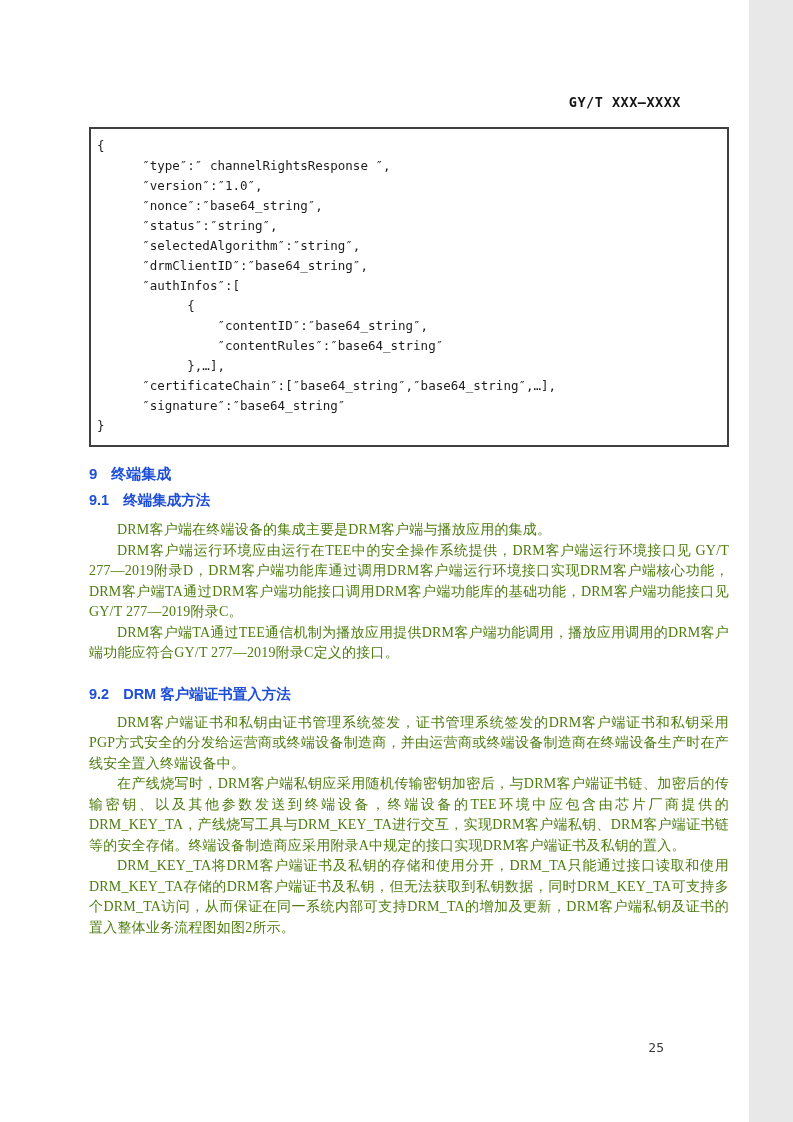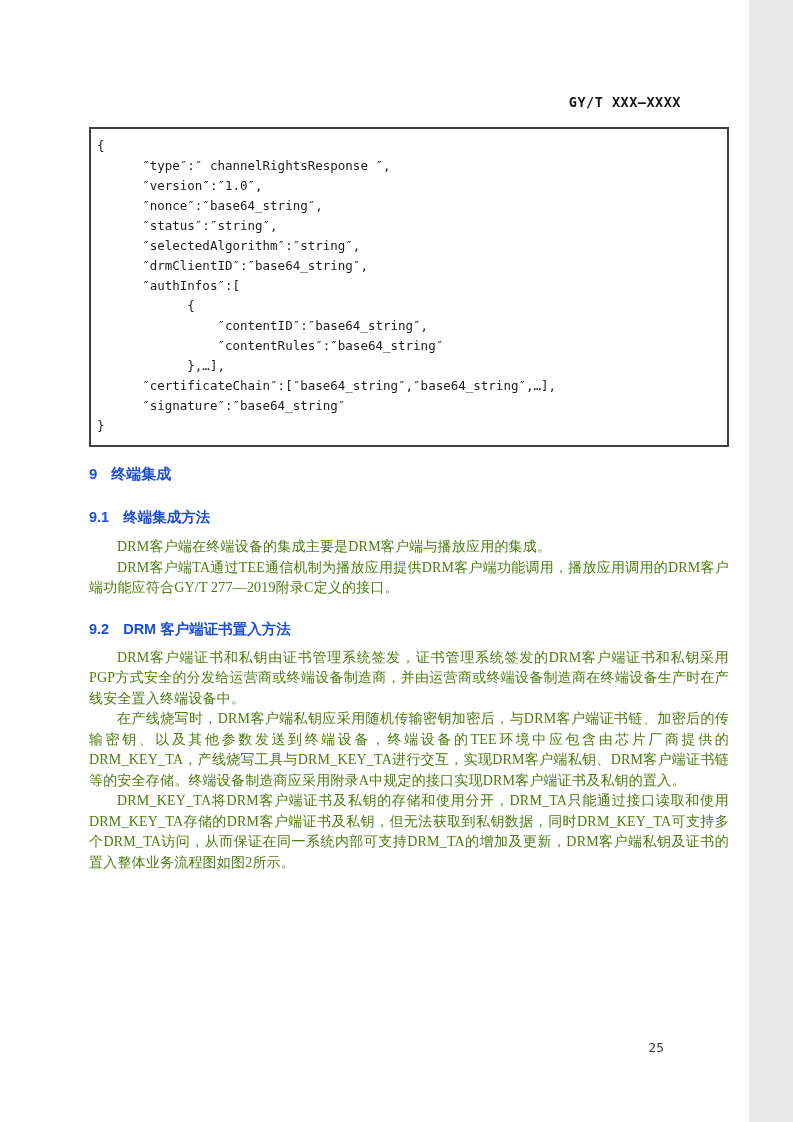--- a/index.html
+++ b/index.html
@@ -40,21 +40,21 @@
     background: #ffffff;
   }
   .code-line { white-space: pre; }
   .heading {
     font-family: "Liberation Sans", "DejaVu Sans", sans-serif;
     font-weight: bold;
     color: #1d4ed8;
     line-height: 20px;
   }
   .h-level1 { margin-top: 17px; font-size: 15px; }
-  .h-level2 { margin-top: 23px; font-size: 14.5px; }
+  .h-level2 { margin-top: 6px; font-size: 14.5px; }
   .h-level2.second { margin-top: 20px; }
   .heading .h-num { display: inline-block; margin-right: 14px; }
   .paras { text-align: justify; }
   .paras.first { margin-top: 10px; }
   .paras.second { margin-top: 9px; }
   .para {
     font-size: 14px;
     line-height: 20.5px;
     text-indent: 2em;
     text-align: justify;
@@ -117,20 +117,21 @@
     </div>
 
     <div class="heading h-level2">
       <span class="h-num">9.1</span><span>终端集成方法</span>
     </div>
 
     <div class="paras first">
 
         <p class="para">DRM客户端在终端设备的集成主要是DRM客户端与播放应用的集成。</p>
 
+        <p class="para">DRM客户端运行环境应由运行在TEE中的安全操作系统提供，DRM客户端运行环境接口见 GY/T 277—2019附录D，DRM客户端功能库通过调用DRM客户端运行环境接口实现DRM客户端核心功能，DRM客户端TA通过DRM客户端功能接口调用DRM客户端功能库的基础功能，DRM客户端功能接口见GY/T 277—2019附录C。</p>
 
         <p class="para">DRM客户端TA通过TEE通信机制为播放应用提供DRM客户端功能调用，播放应用调用的DRM客户端功能应符合GY/T 277—2019附录C定义的接口。</p>
       </div>
 
     <div class="heading h-level2 second">
       <span class="h-num">9.2</span><span>DRM 客户端证书置入方法</span>
     </div>
 
     <div class="paras second">
 

